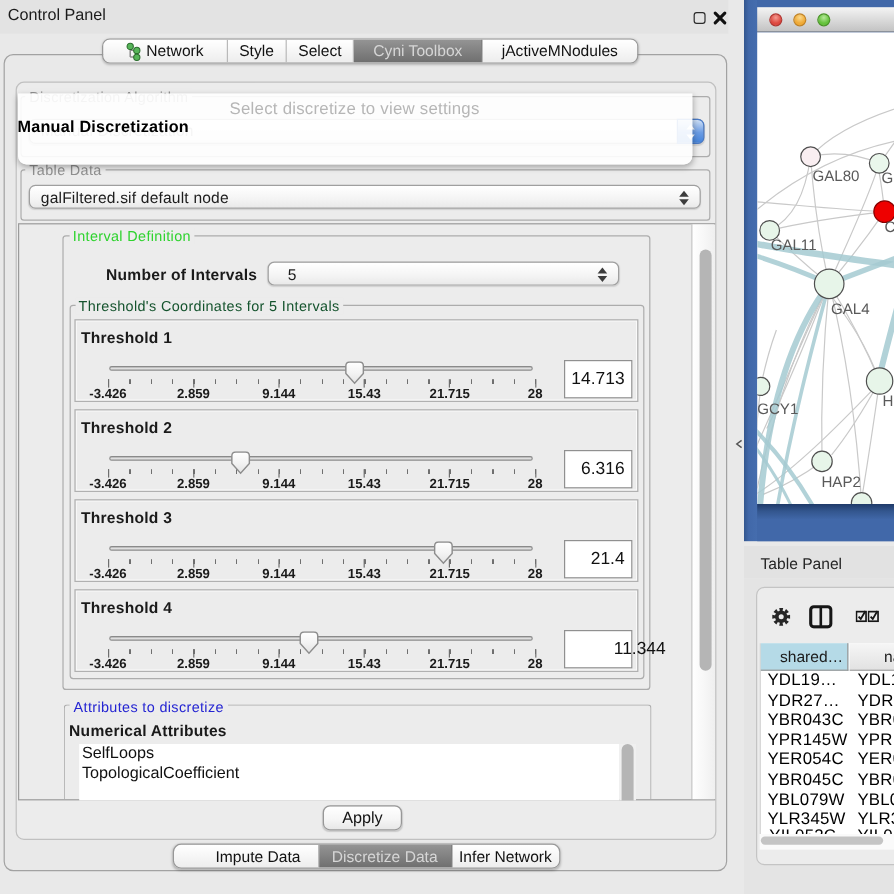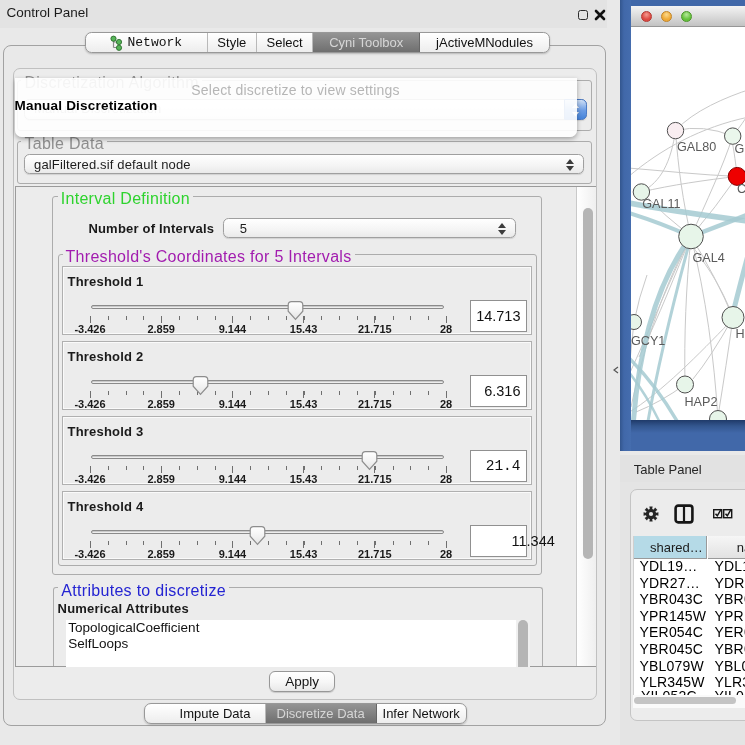--- a/index.html
+++ b/index.html
@@ -11,21 +11,21 @@
 #floatbtn{position:absolute;left:577.5px;top:9.5px;width:10px;height:10px;border:1.6px solid #2c2c2c;border-radius:2.5px;}
 #tabpane{position:absolute;left:2.5px;top:44.5px;width:603px;height:681px;border:1px solid #a2a2a2;border-radius:8px;}
 #innerpanel{position:absolute;left:13px;top:68.3px;width:583.5px;height:632px;background:#ececec;border:1px solid #c0c0c0;border-radius:7px;}
 
 .seg{position:absolute;display:flex;height:21px;border:1px solid #989898;border-radius:6.5px;background:linear-gradient(#ffffff,#f7f7f7 45%,#ededed);box-shadow:0 1px 2px rgba(0,0,0,0.22);overflow:hidden;}
 .seg .s{height:100%;display:flex;align-items:center;justify-content:center;font-size:13px;color:#111;border-right:1px solid #b9b9b9;}
 .seg .s:last-child{border-right:none;}
 .seg .sel{background:linear-gradient(#949494,#6f6f6f);color:#d6d6d6;border-right:1px solid #666;}
 
 .grp{position:absolute;border:1px solid #acacac;border-radius:3px;}
-.gtit{position:absolute;font-size:16px;background:#ececec;padding:0 3px;white-space:nowrap;letter-spacing:0.3px;}
+.gtit{position:absolute;font-size:12px;background:#ececec;padding:0 3px;white-space:nowrap;letter-spacing:0.3px;}
 
 .combo{position:absolute;height:20.5px;border:1px solid #9f9f9f;border-radius:5.5px;background:linear-gradient(#ffffff,#f4f4f4 60%,#e9e9e9);box-shadow:0 1px 1px rgba(0,0,0,0.12);font-size:13px;color:#1d1d1d;letter-spacing:0.15px;}
 .combo .txt{position:absolute;left:9px;top:2.8px;}
 .arrUD{position:absolute;width:9px;}
 .arrUD:before,.arrUD:after{content:"";position:absolute;left:0;border-left:4px solid transparent;border-right:4px solid transparent;}
 .arrUD:before{top:0;border-bottom:5px solid #3c3c3c;}
 .arrUD:after{top:7px;border-top:5px solid #3c3c3c;}
 
 .tbox{position:absolute;border:1px solid #b0b0b0;box-shadow:inset 0 0 0 1px #fafafa;background:#ececec;}
 .blab{position:absolute;font-size:13px;font-weight:bold;color:#1a1a1a;letter-spacing:0.2px;}
@@ -59,21 +59,21 @@
 <div id="titlebar">
       <div class="t">Control Panel</div>
     </div>
 <div id="floatbtn"></div>
 <svg class="abs" style="left:594px;top:8.5px;" width="12" height="12" viewBox="0 0 12 12">
 <path d="M2 2 L10 10 M10 2 L2 10" stroke="#111" stroke-width="2.6" stroke-linecap="round"></path>
     </svg>
 <div id="tabpane"></div>
 <div id="innerpanel"></div>
 <div class="seg" style="left:84.8px;top:32px;">
-<div class="s" style="width:122px;font-family:Liberation Mono, monospace;"><svg width="13" height="16" viewBox="0 0 13 16" style="margin-right:4px;">
+<div class="s" style="width:104px;"><svg width="13" height="16" viewBox="0 0 13 16" style="margin-right:4px;">
           <path d="M3.5 5 L3.5 12.5 M3.5 7 L8 7 M3.5 12.5 L8 12.5" stroke="#8a8a8a" stroke-width="1.2" fill="none"></path>
           <circle cx="3.5" cy="3.7" r="2.6" fill="#57b559" stroke="#2c6e2e" stroke-width="0.9"></circle>
           <circle cx="9" cy="7" r="2.6" fill="#57b559" stroke="#2c6e2e" stroke-width="0.9"></circle>
           <circle cx="9" cy="12.8" r="2.6" fill="#57b559" stroke="#2c6e2e" stroke-width="0.9"></circle>
         </svg>Network</div>
 <div class="s" style="width:49px;">Style</div>
 <div class="s" style="width:56.7px;">Select</div>
 <div class="s sel" style="width:106.5px;">Cyni Toolbox</div>
 <div class="s" style="width:129.1px;">jActiveMNodules</div>
 </div>
@@ -96,21 +96,21 @@
 <div class="vtrack" style="left:576.4px;top:186.5px;width:19.5px;height:479.5px;border-left:1px solid #c9c9c9;"></div>
 <div class="vthumb" style="left:582.5px;top:207.5px;width:10.5px;height:351px;"></div>
 <div class="grp" style="left:52.3px;top:196px;width:489.5px;height:378.5px;"></div>
 <div class="gtit" style="left:57.7px;top:190px;color:#2ed32e;">Interval Definition</div>
 <div class="abs" style="left:88.4px;top:221px;font-size:13px;font-weight:bold;color:#1a1a1a;letter-spacing:0.2px;">Number of Intervals</div>
 <div class="combo" style="left:222.8px;top:217.5px;width:293px;">
 <div class="txt" style="left:16px;">5</div>
 <div class="arrUD" style="right:8px;top:4px;"></div>
 </div>
 <div class="grp" style="left:58.4px;top:253.8px;width:478.3px;height:312.2px;"></div>
-<div class="gtit" style="left:62.5px;top:248.2px;color:#a21caf;">Threshold's Coordinates for 5 Intervals</div>
+<div class="gtit" style="left:62.5px;top:248.2px;color:#14532d;">Threshold's Coordinates for 5 Intervals</div>
 <div class="tbox" style="left:61.5px;top:266px;width:470px;height:69px;"></div>
 <div class="blab" style="left:67.5px;top:273.5px;">Threshold 1</div>
 <div class="track" style="left:91px;top:304.5px;"></div>
 <div class="ticks" style="left:89.5px;top:316px;"></div>
 <div class="tickM" style="left:89.5px;top:316px;"></div>
 <div class="tickM" style="left:160.7px;top:316px;"></div>
 <div class="tickM" style="left:231.9px;top:316px;"></div>
 <div class="tickM" style="left:303.1px;top:316px;"></div>
 <div class="tickM" style="left:374.3px;top:316px;"></div>
 <div class="tickM" style="left:445.5px;top:316px;"></div>
@@ -177,21 +177,21 @@
 <svg class="thumb" style="left:360.8px;top:450.5px;" width="17" height="20" viewBox="0 0 17 20">
 <defs>
         <linearGradient id="thg3" x1="0" y1="0" x2="0" y2="1">
           <stop offset="0" stop-color="#ffffff"></stop>
           <stop offset="0.55" stop-color="#f2f2f2"></stop>
           <stop offset="1" stop-color="#e3e3e3"></stop>
         </linearGradient>
       </defs>
 <path d="M4.5 0.7 L12.5 0.7 Q15.8 0.7 15.8 4 L15.8 10.2 L8.5 18.4 L1.2 10.2 L1.2 4 Q1.2 0.7 4.5 0.7 Z" fill="url(#thg3)" stroke="#8d8d8d" stroke-width="1.2"></path>
     </svg>
-<div class="vbox" style="left:469.5px;top:450px;font-family:Liberation Mono, monospace;">21.4</div>
+<div class="vbox" style="left:469.5px;top:450px;">21.4</div>
 <div class="tbox" style="left:61.5px;top:491px;width:470px;height:69px;"></div>
 <div class="blab" style="left:67.5px;top:498.5px;">Threshold 4</div>
 <div class="track" style="left:91px;top:529.5px;"></div>
 <div class="ticks" style="left:89.5px;top:541px;"></div>
 <div class="tickM" style="left:89.5px;top:541px;"></div>
 <div class="tickM" style="left:160.7px;top:541px;"></div>
 <div class="tickM" style="left:231.9px;top:541px;"></div>
 <div class="tickM" style="left:303.1px;top:541px;"></div>
 <div class="tickM" style="left:374.3px;top:541px;"></div>
 <div class="tickM" style="left:445.5px;top:541px;"></div>
@@ -209,22 +209,22 @@
           <stop offset="1" stop-color="#e3e3e3"></stop>
         </linearGradient>
       </defs>
 <path d="M4.5 0.7 L12.5 0.7 Q15.8 0.7 15.8 4 L15.8 10.2 L8.5 18.4 L1.2 10.2 L1.2 4 Q1.2 0.7 4.5 0.7 Z" fill="url(#thg4)" stroke="#8d8d8d" stroke-width="1.2"></path>
     </svg>
 <div class="vbox" style="left:469.5px;top:525px;padding-left:41px;">11.344</div>
 <div class="grp" style="left:52.5px;top:587.3px;width:490px;height:79px;border-bottom:none;border-radius:3px 3px 0 0;"></div>
 <div class="gtit" style="left:58.3px;top:581.5px;color:#2424d2;">Attributes to discretize</div>
 <div class="abs" style="left:57.6px;top:601px;font-size:13px;font-weight:bold;color:#1a1a1a;letter-spacing:0.2px;">Numerical Attributes</div>
 <div id="attrlist">
+      <div>SelfLoops</div>
       <div>TopologicalCoefficient</div>
-      <div>SelfLoops</div>
     </div>
 <div class="abs" style="left:516px;top:620.4px;width:14px;height:46.5px;background:#f0f0f0;"></div>
 <div class="vthumb" style="left:518px;top:620.4px;width:9.5px;height:46.5px;border-radius:5px 5px 0 0;"></div>
 <div id="applybtn">Apply</div>
 <div class="seg" style="left:143.5px;top:702.5px;border-radius:7px;">
 <div class="s" style="width:100px;margin-left:21px;">Impute Data</div>
 <div class="s sel" style="width:111.2px;">Discretize Data</div>
 <div class="s" style="width:89px;">Infer Network</div>
 </div>
 <div class="abs" style="left:620px;top:0;width:125px;height:451px;background:linear-gradient(90deg,#33568e 0,#4168a9 4px,#456dae 11px,#4168a9 11px);"></div>

